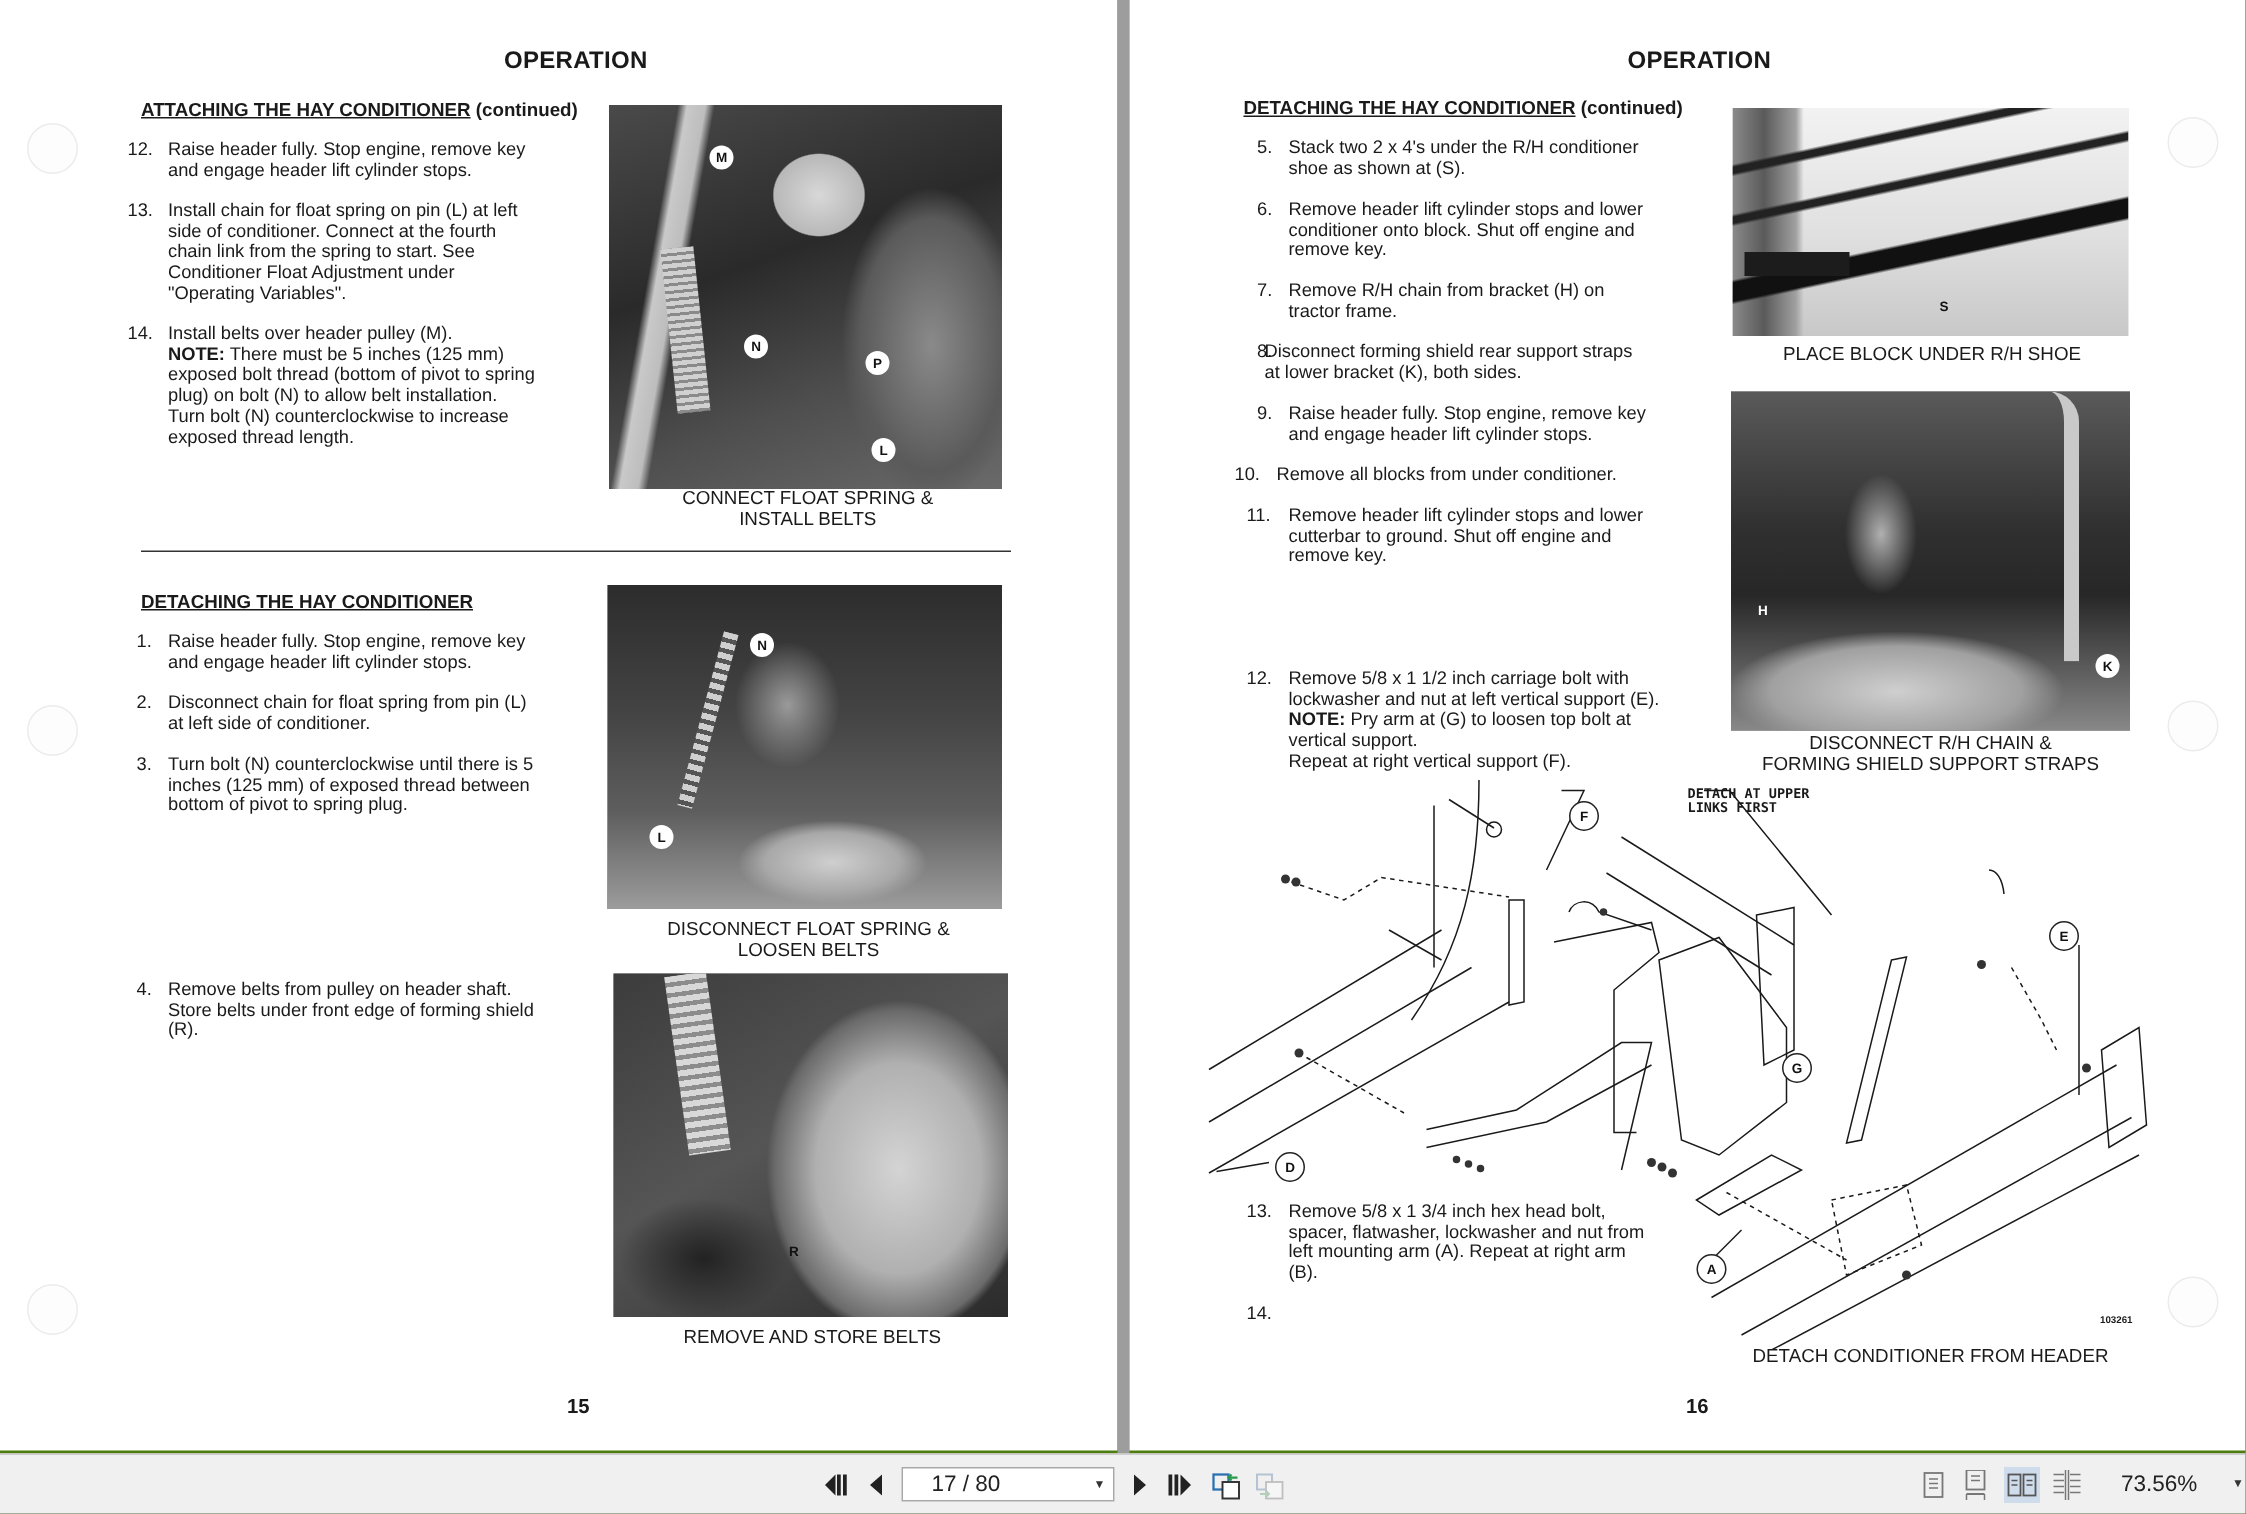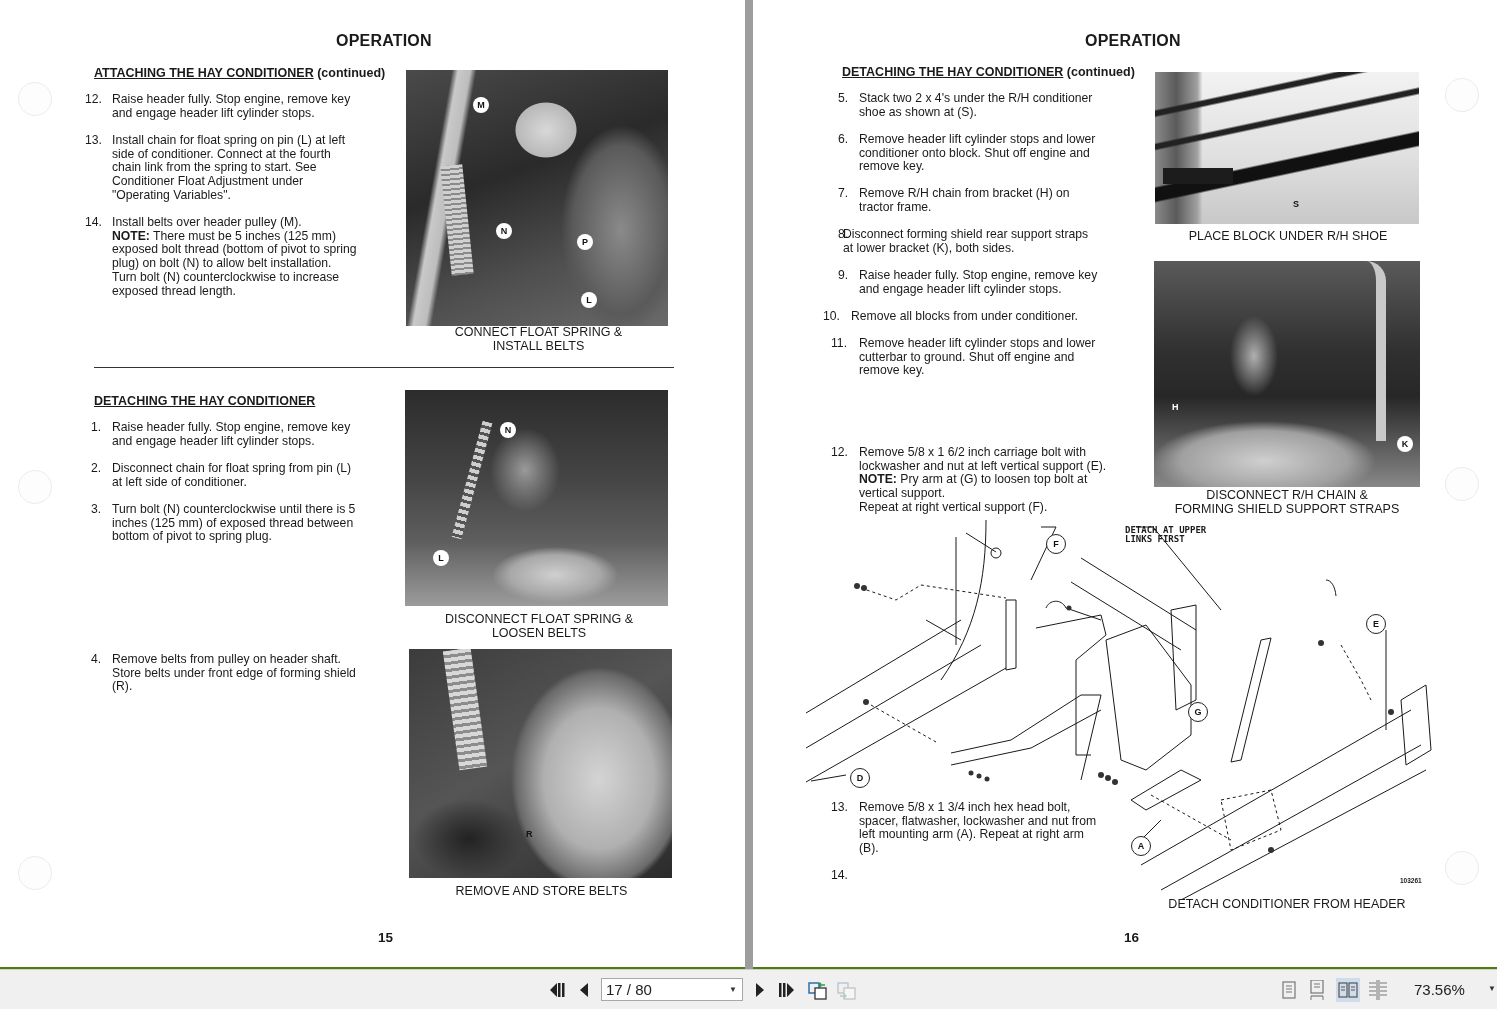--- a/index.html
+++ b/index.html
@@ -35,21 +35,21 @@
 
   .page-num { position: absolute; font-weight: bold; font-size: 13.5px; }
 
   .diagram { position: absolute; }
   .diag-note { position: absolute; font-family: "DejaVu Sans Mono", monospace; font-size: 9px; line-height: 9px; font-weight: bold; letter-spacing: 0; }
   .fig-id { position: absolute; font-size: 6.5px; font-weight: bold; }
 
   
   .toolbar { position: absolute; left: 0; top: 969px; width: 1497px; height: 40px; background: #f0f0f0; border-top: 1px solid #cfcfcf; }
   .tb-btn { position: absolute; top: 10px; height: 22px; display: flex; align-items: center; justify-content: center; color: #222; }
-  .page-box { position: absolute; left: 601px; top: 978px; width: 142px; height: 23px; background: #fff; border: 1px solid #a8a8a8; font-size: 15px; line-height: 21px; padding-left: 4px; color: #222; }
+  .page-box { position: absolute; left: 601px; top: 978px; width: 142px; height: 23px; background: #fff; border: 1px solid #a8a8a8; font-size: 15px; line-height: 21px; padding-left: 19px; color: #222; }
   .page-box .caret { position: absolute; right: 5px; top: 0; font-size: 8px; color: #333; }
   .zoom-val { position: absolute; left: 1414px; top: 981px; font-size: 15px; color: #222; }
   .zoom-caret { position: absolute; left: 1488px; top: 984px; font-size: 8px; color: #333; }
   .view-btn { position: absolute; top: 978px; width: 24px; height: 24px; display: flex; align-items: center; justify-content: center; }
   .view-btn.active { background: #cfdcec; }
 </style>
 </head>
 <body>
 
 <div class="viewer">
@@ -181,21 +181,21 @@
 
   <div class="gutter"></div>
 
   <div class="page right">
     <div class="punch" style="left:692px;top:78px;"></div>
     <div class="punch" style="left:692px;top:467px;"></div>
     <div class="punch" style="left:692px;top:851px;"></div>
 
     <div class="heading" style="left:332px;top:32px;">OPERATION</div>
 
-    <div class="section-title" style="left:89px;top:65px;">
+    <div class="section-title" style="left:76px;top:65px;">
       <u>DETACHING THE HAY CONDITIONER</u>
       <span class="cont">(continued)</span>
     </div>
 
     <div class="step" style="left:78px;top:92px;width:280px;">
       <span class="num" style="left:7px;">5.</span>
       <div class="body" style="margin-left:28px;">
         <span class="line">Stack two 2 x 4's under the R/H conditioner</span>
         <span class="line">shoe as shown at (S).</span>
       </div>
@@ -239,21 +239,21 @@
       <span class="num">11.</span>
       <div class="body" style="margin-left:28px;">
         <span class="line">Remove header lift cylinder stops and lower</span>
         <span class="line">cutterbar to ground. Shut off engine and</span>
         <span class="line">remove key.</span>
       </div>
     </div>
     <div class="step" style="left:78px;top:446px;width:280px;">
       <span class="num">12.</span>
       <div class="body" style="margin-left:28px;">
-        <span class="line">Remove 5/8 x 1 6/2 inch carriage bolt with</span>
+        <span class="line">Remove 5/8 x 1 1/2 inch carriage bolt with</span>
         <span class="line">lockwasher and nut at left vertical support (E).</span>
         <span class="line"><span class="note-label">NOTE:</span> <span>Pry arm at (G) to loosen top bolt at</span></span>
         <span class="line">vertical support.</span>
         <span class="line">Repeat at right vertical support (F).</span>
       </div>
     </div>
 
     <div class="photo" style="left:402px;top:72px;width:264px;height:152px;background:#e4e4e4;">
       <div class="ph-grad" style="background:
         linear-gradient(168deg, transparent 18%, #222 19%, #222 21%, transparent 22%, transparent 34%, #222 35%, #222 37%, transparent 38%, transparent 55%, #111 56%, #111 62%, transparent 63%),

